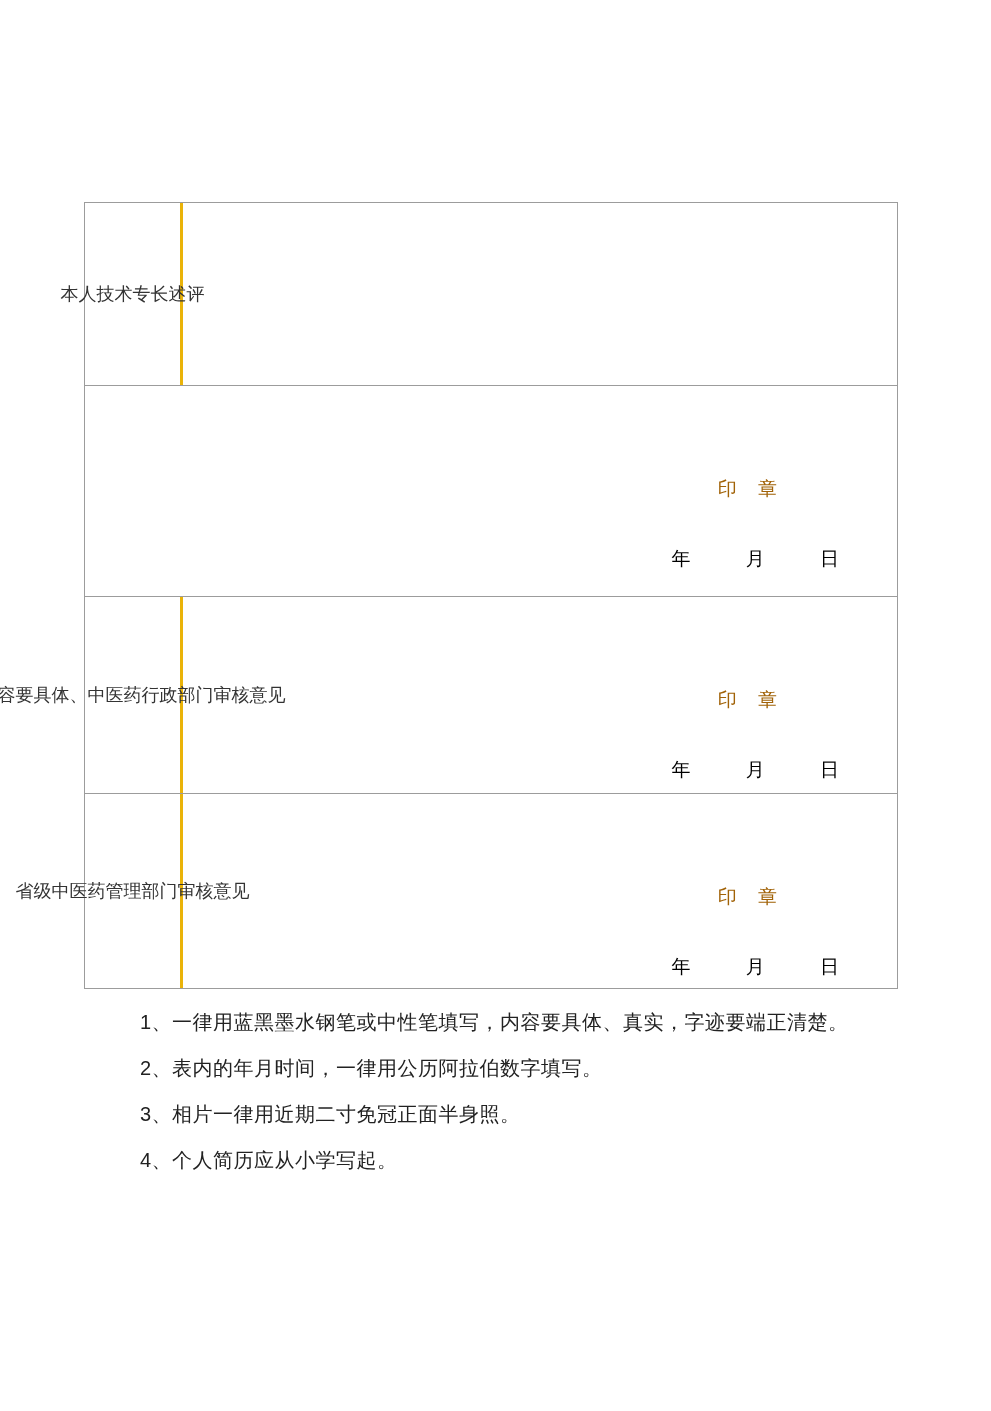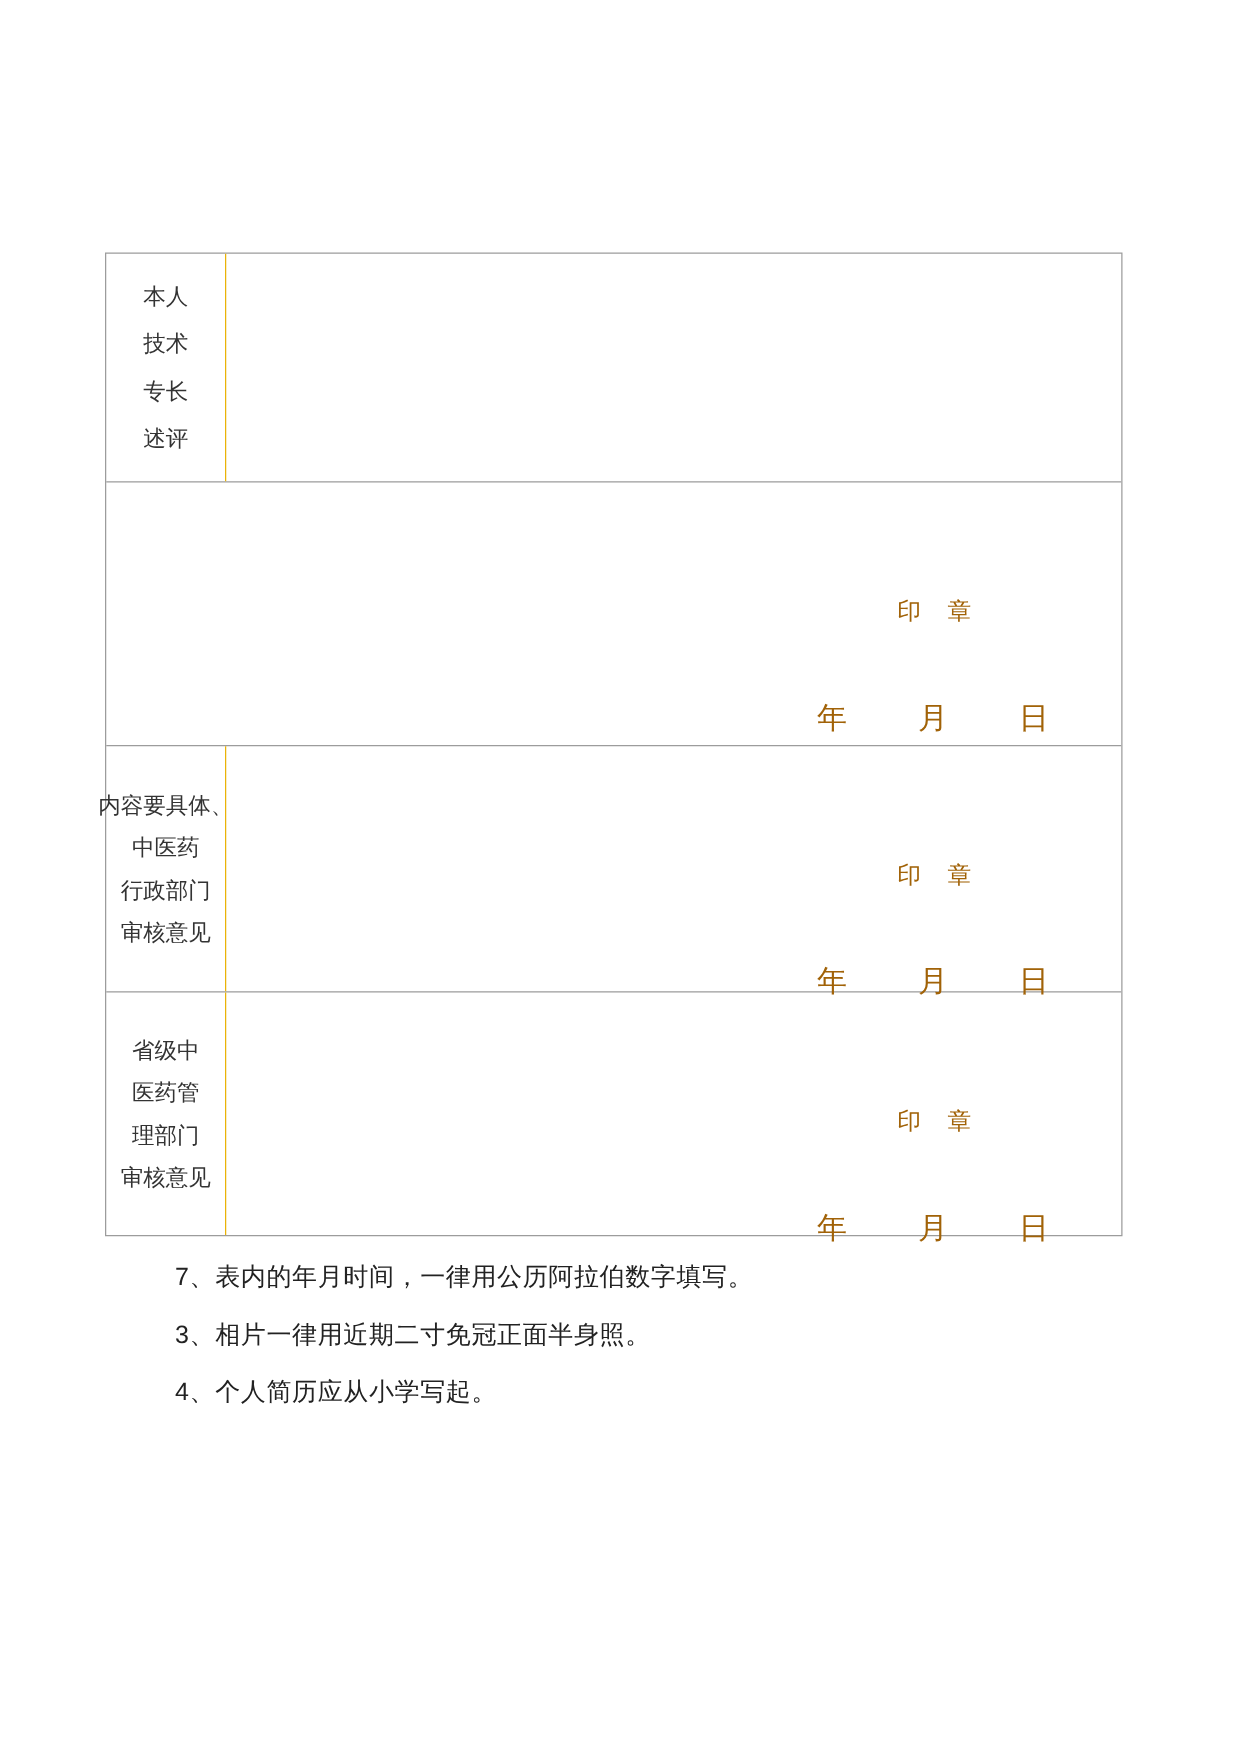--- a/index.html
+++ b/index.html
@@ -22,24 +22,24 @@
     background: #ffffff;
   }
   .trow {
     display: flex;
     border-bottom: 1px solid #9c9c9c;
   }
   .trow:last-child { border-bottom: none; justify-content: flex-end; }
   .label-cell {
     width: 95px;
     flex: 0 0 95px;
-    border-right: 1px solid #eab308;
+    border-right: 3px solid #eab308;
     box-sizing: content-box;
     display: flex;
-    flex-direction: column;
+    flex-direction: row;
     justify-content: center;
     align-items: center;
     font-size: 18px;
     color: #333333;
   }
   .label-line { text-align: center; white-space: nowrap; }
   .content-cell { position: relative; flex: 1 1 auto; }
   .r1 { height: 182px; }
   .r1 .label-line { line-height: 38px; }
   .r2 { height: 210px; }
@@ -52,26 +52,26 @@
     position: absolute;
     top: 90px;
     right: 120px;
     font-size: 19px;
     word-spacing: 16px;
     white-space: nowrap;
     color: #a16207;
   }
   .date-line {
     position: absolute;
-    top: 172px;
+    top: 160px;
     right: 58px;
-    font-size: 24px;
+    font-size: 19px;
     word-spacing: 50px;
     white-space: nowrap;
-    color: #a16207;
+    color: #000000;
   }
   .notes {
     position: absolute;
     left: 140px;
     top: 1010px;
     width: 780px;
   }
   .note-line {
     font-size: 20px;
     line-height: 24px;
@@ -127,18 +127,19 @@
       </div>
       <div class="content-cell">
         <div class="seal-line">印 章</div>
         <div class="date-line">年 月 日</div>
       </div>
     </div>
 
   </div>
 
   <div class="notes">
-    <p class="note-line">7、表内的年月时间，一律用公历阿拉伯数字填写。</p>
+    <p class="note-line">1、一律用蓝黑墨水钢笔或中性笔填写，内容要具体、真实，字迹要端正清楚。</p>
+    <p class="note-line">2、表内的年月时间，一律用公历阿拉伯数字填写。</p>
     <p class="note-line">3、相片一律用近期二寸免冠正面半身照。</p>
     <p class="note-line">4、个人简历应从小学写起。</p>
   </div>
 
 </div>
 
 </body></html>

